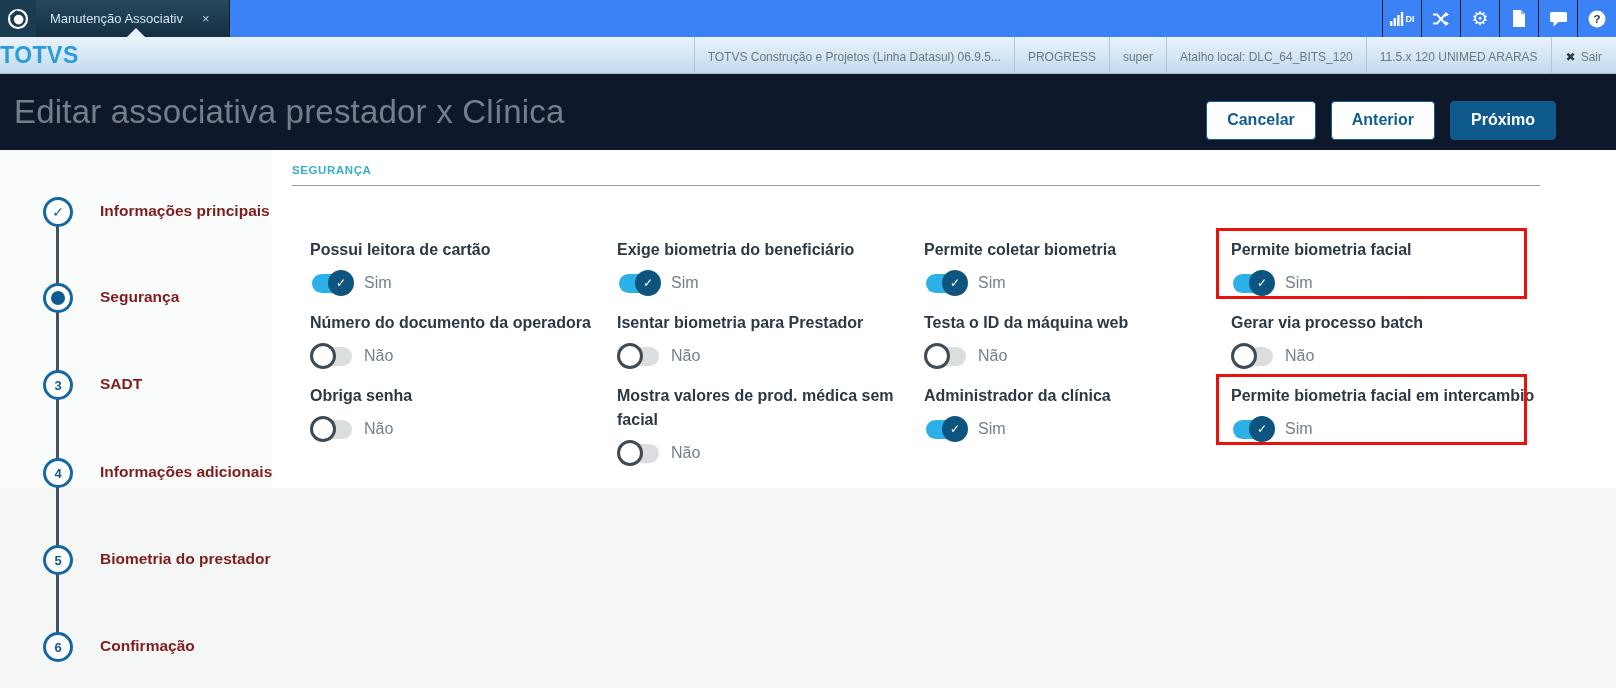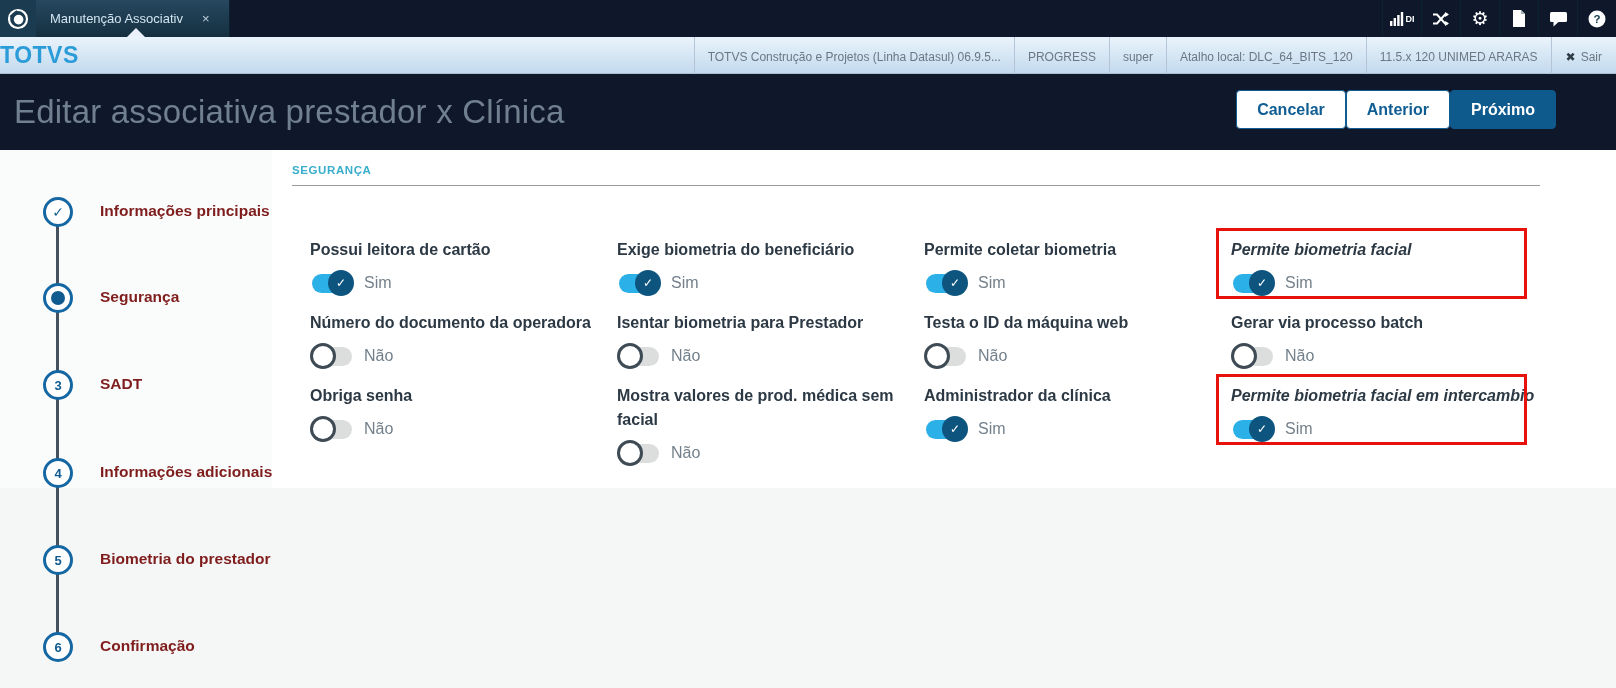--- a/index.html
+++ b/index.html
@@ -1,20 +1,20 @@
 <!DOCTYPE html>
 <html><head>
 <meta charset="utf-8">
 <style>
   * { box-sizing: border-box; margin: 0; padding: 0; }
   body { font-family: "Liberation Sans", sans-serif; background:#fff; }
   .canvas { position:relative; width:1616px; height:688px; overflow:hidden; background:#fff; }
 
   
-  .topbar { position:absolute; left:0; top:0; width:1616px; height:37px; background:#0f172a; }
+  .topbar { position:absolute; left:0; top:0; width:1616px; height:37px; background:#3b82f6; }
   .logo-box { position:absolute; left:0; top:0; width:36px; height:37px; background:#1b3c50;
               display:flex; align-items:center; justify-content:center; }
   .tab { position:absolute; left:36px; top:0; width:194px; height:37px;
          background:linear-gradient(#27485f,#152f40); border-right:1px solid #0b2230;
          display:flex; align-items:center; padding:0 10px 0 14px; }
   .tab-label { color:#d2e4f1; font-size:13px; width:140px; overflow:hidden; white-space:nowrap; }
   .tab-close { color:#bcd0dc; font-size:13px; margin-left:12px; cursor:pointer; }
   .tab-notch { position:absolute; left:91px; bottom:0; width:0; height:0;
                border-left:9px solid transparent; border-right:9px solid transparent;
                border-bottom:9px solid #e9f2fa; }
@@ -34,21 +34,21 @@
               color:#6b7884; font-size:12px; white-space:nowrap; }
   .env-exit { display:flex; align-items:center; gap:5px; padding:0 14px; border-left:1px solid #b3c5d6;
               cursor:pointer; }
   .env-exit .x { color:#2f3b45; font-size:12px; }
   .env-exit .t { color:#6b7884; font-size:12px; }
 
   
   .titlerow { position:absolute; left:0; top:74px; width:1616px; height:76px; background:#0f172a;
               display:flex; align-items:center; }
   .page-title { color:#70808e; font-size:33px; font-weight:400; margin-left:14px; letter-spacing:.2px; }
-  .actions { position:absolute; right:60px; top:16px; height:76px; display:flex; align-items:flex-start; }
+  .actions { position:absolute; right:60px; top:8px; height:76px; display:flex; align-items:center; gap:15px; }
   .btn { height:39px; border-radius:4px; font-family:"Liberation Sans",sans-serif;
          font-size:16px; font-weight:600; padding:0 20px; cursor:pointer; }
   .btn.outline { background:#fff; border:1px solid #0f5d93; color:#0f5d93; }
   .btn.solid { background:#0e5a8d; border:1px solid #0e5a8d; color:#fff; font-weight:700; }
 
   
   .main { position:absolute; left:0; top:150px; width:1616px; height:538px; background:#fff; }
   .left-rail { position:absolute; left:0; top:0; width:272px; height:538px; background:#fafbfb; }
   .footer-gray { position:absolute; left:0; top:338px; width:1616px; height:200px; background:#f5f6f6; }
   .card { position:absolute; left:272px; top:0; width:1273px; height:338px; background:#fff; }
@@ -77,21 +77,21 @@
   .toggle { position:relative; width:44px; height:28px; cursor:pointer; flex:0 0 auto; }
   .track { position:absolute; left:2px; top:5px; width:40px; height:19px; border-radius:10px; }
   .toggle.on .track { background:#2cb0e8; }
   .toggle.off .track { background:#dcdddd; }
   .knob { position:absolute; top:1px; width:26px; height:26px; border-radius:50%; text-align:center; }
   .toggle.on .knob { left:18px; background:#0d547f; color:#fff; font-size:12px; line-height:26px; }
   .toggle.off .knob { left:0; background:#fff; border:3px solid #3e4b55; }
   .state-label { color:#73808b; font-size:16px; margin-left:10px; }
   .red-frame { position:absolute; left:-15px; top:-10px; width:311px; height:71px;
                border:3px solid #e8120c; pointer-events:none; }
-  .cell.hl .cell-label { white-space:nowrap;font-style:italic; }
+  .cell.hl .cell-label { white-space:nowrap; }
 </style>
 </head>
 <body>
 
 <div class="canvas">
 
   <div class="topbar">
     <div class="logo-box">
       <svg width="22" height="22" viewBox="0 0 22 22">
         <circle cx="11" cy="11" r="9" fill="none" stroke="#ffffff" stroke-width="2.2"></circle>

